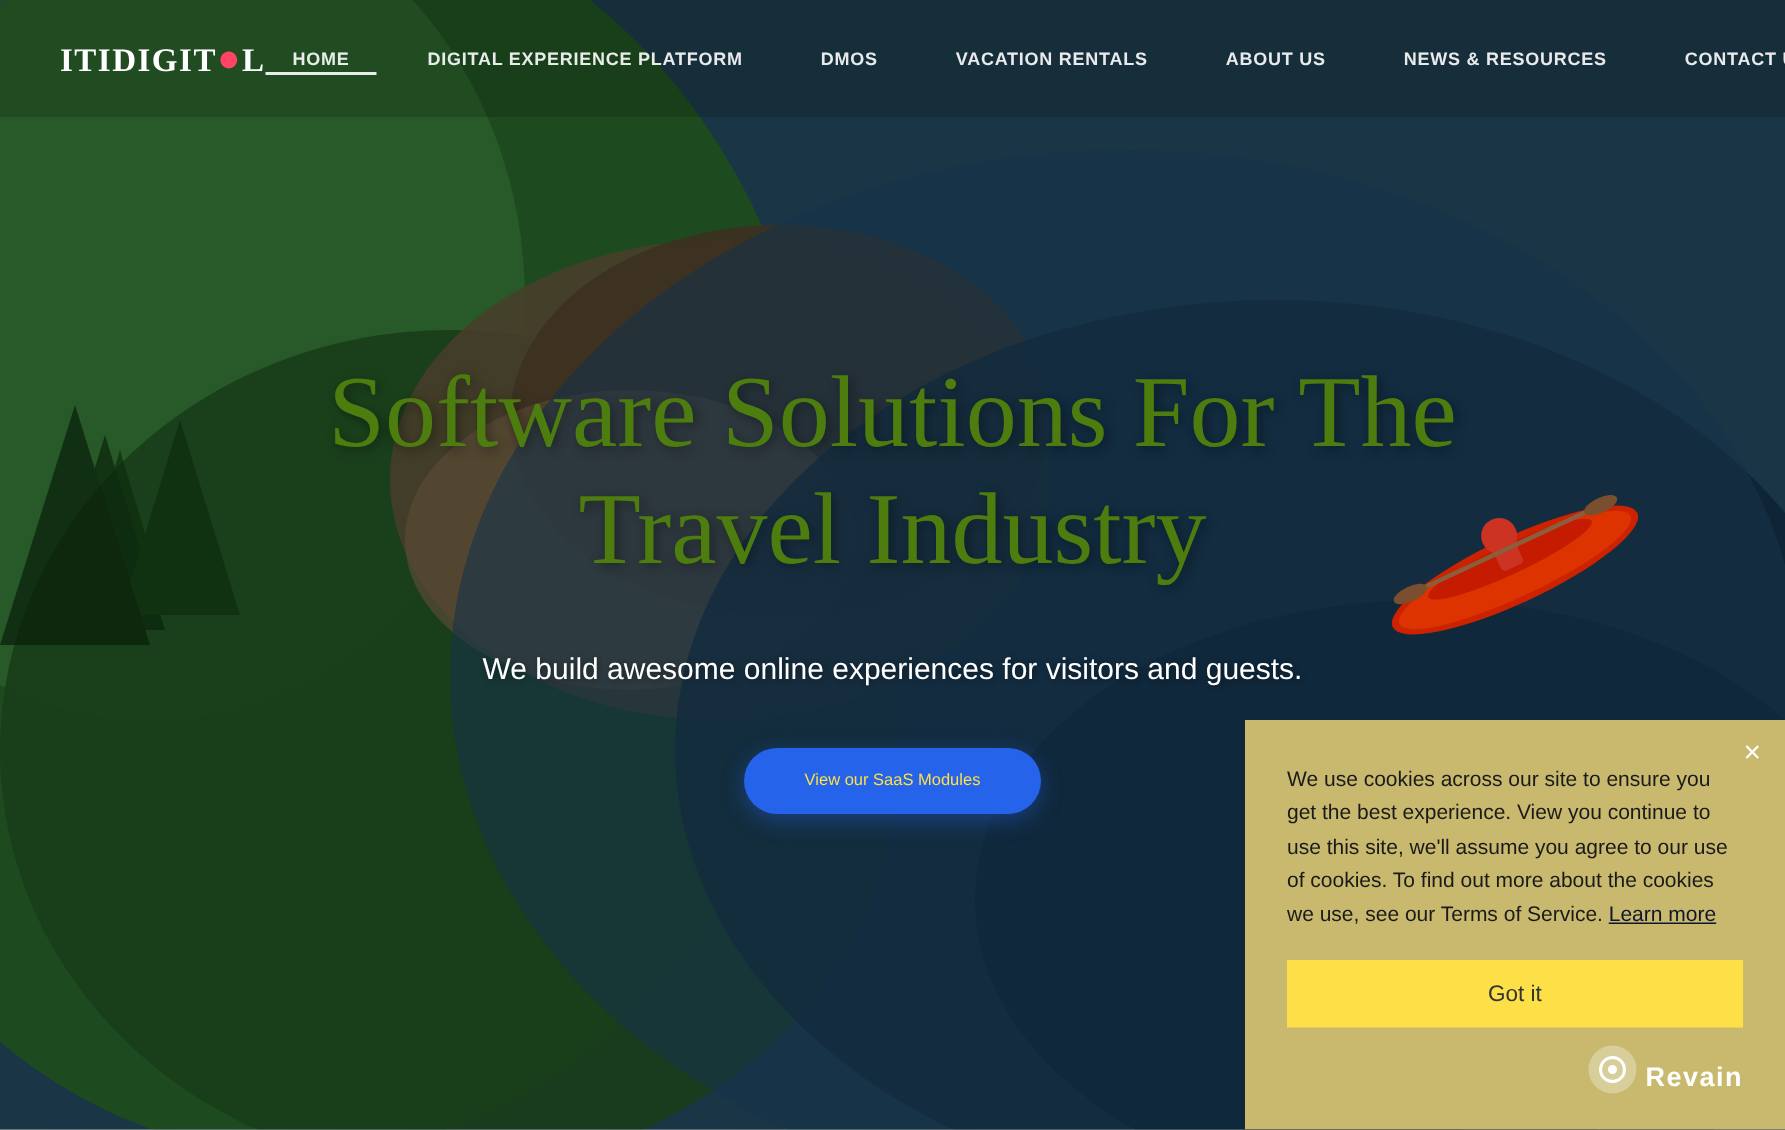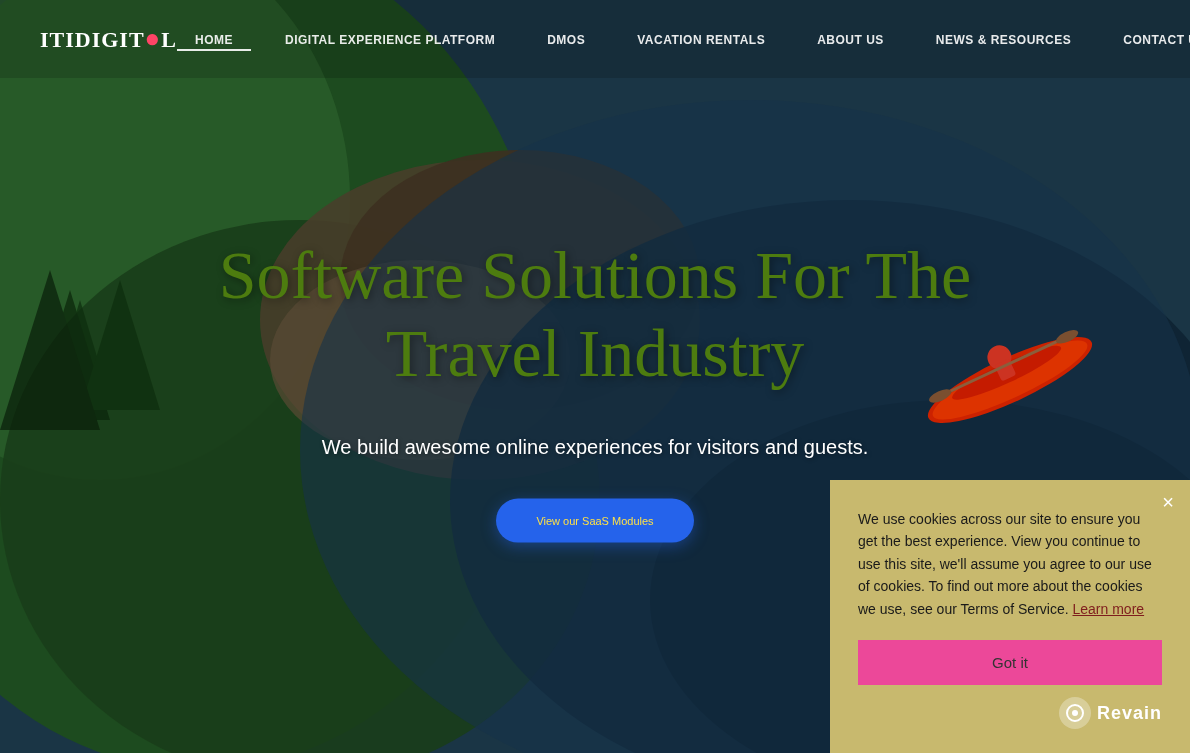--- a/index.html
+++ b/index.html
@@ -165,40 +165,40 @@
     }
 
     .cookie-text {
       font-size: 14px;
       color: #1a1a1a;
       line-height: 1.6;
       margin-bottom: 20px;
     }
 
     .cookie-text a {
-      color: #7f1d1d;
+      color: #0f172a;
       text-decoration: underline;
     }
 
     .btn-got-it {
       display: block;
       width: 100%;
       padding: 14px;
-      background: #ec4899;
+      background: #fde047;
       color: #333;
       border: none;
       font-size: 15px;
       font-weight: 500;
       cursor: pointer;
       margin-bottom: 12px;
     }
 
     .revain-logo {
       display: flex;
-      align-items: center;
+      align-items: flex-end;
       justify-content: flex-end;
       gap: 6px;
     }
 
     .revain-icon {
       width: 32px;
       height: 32px;
       background: rgba(255,255,255,0.3);
       border-radius: 50%;
       display: flex;

